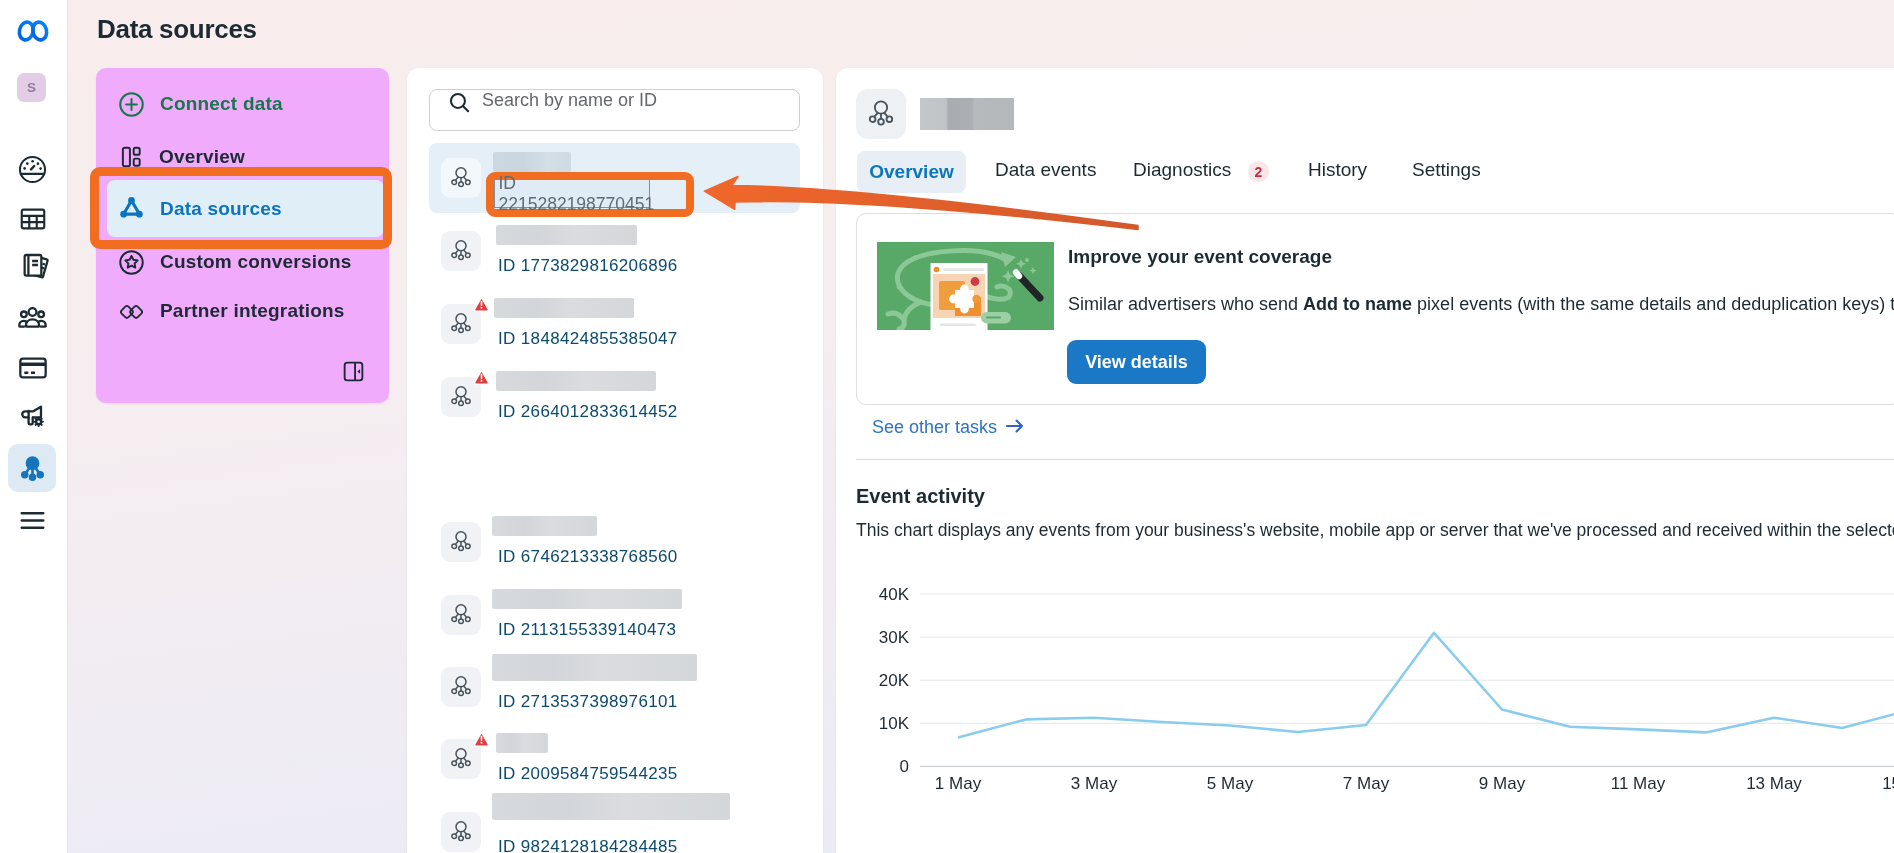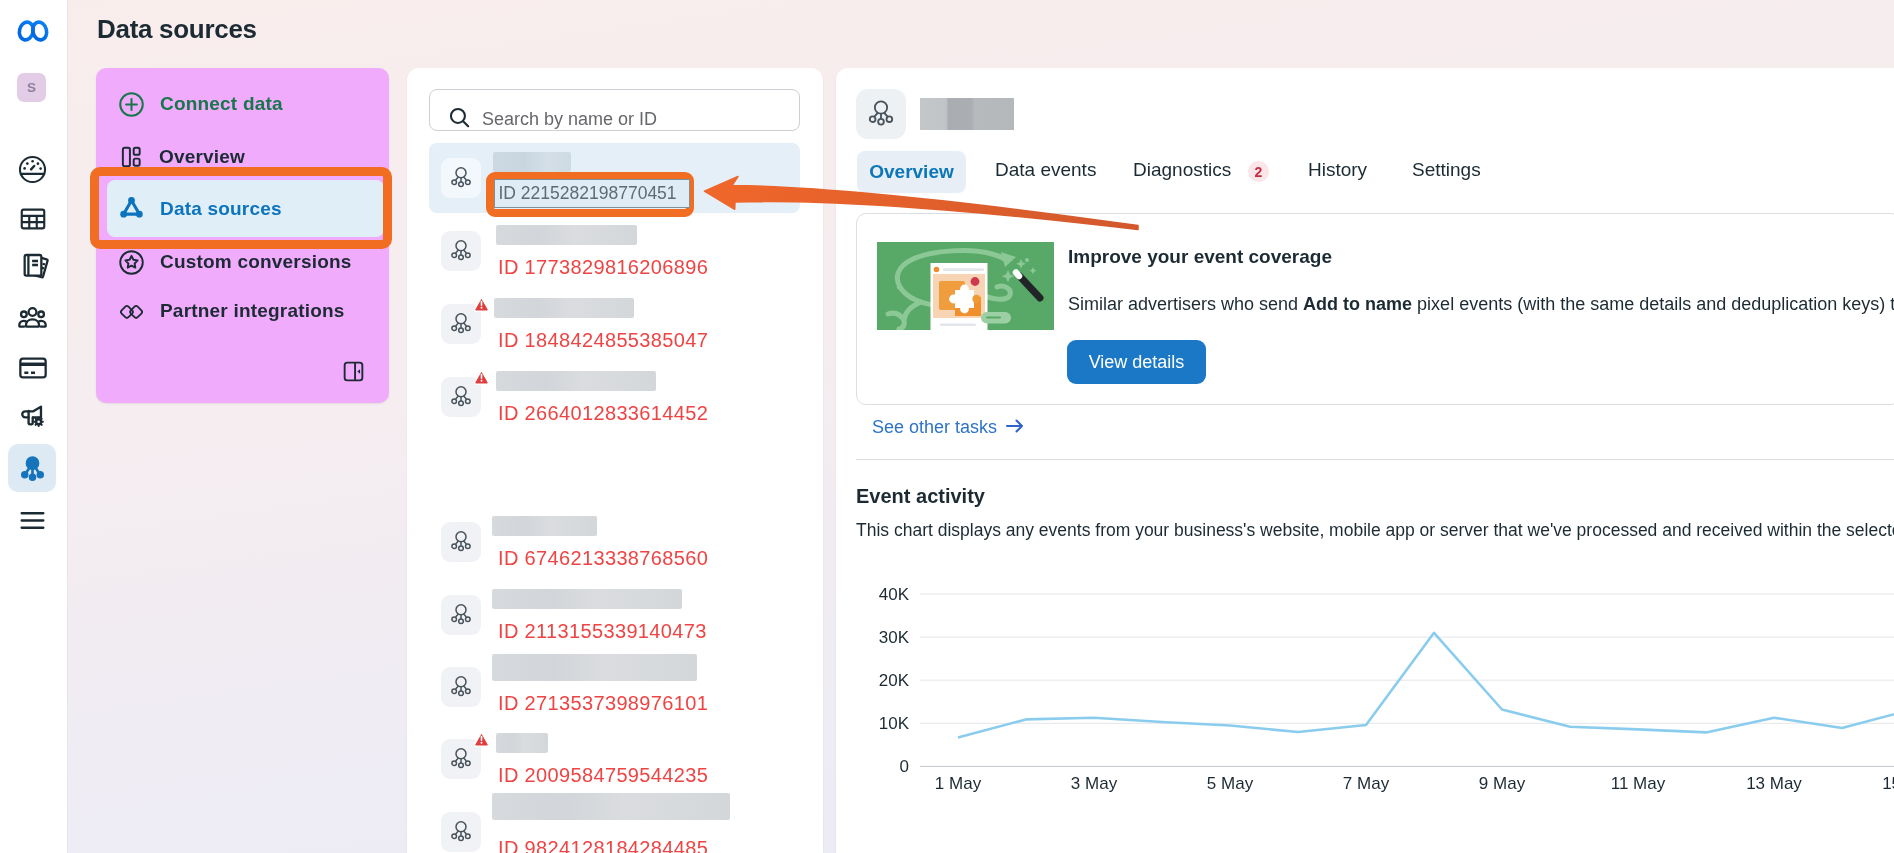--- a/index.html
+++ b/index.html
@@ -11,42 +11,42 @@
 .pagetitle{position:absolute;left:97px;top:14px;font-size:26px;font-weight:700;color:#1c2b33;letter-spacing:-.3px}
 
 .navcard{position:absolute;left:96px;top:68px;width:293px;height:335px;background:#f0abfc;border-radius:10px;
   box-shadow:0 1px 2px rgba(0,0,0,.08)}
 .navitem{position:absolute;left:11px;height:44px;display:flex;align-items:center;font-size:19px;letter-spacing:.2px;font-weight:600;color:#1c2b33;width:271px;border-radius:8px}
 .navitem svg{margin-left:11px;margin-right:15px;flex:0 0 auto}
 
 .listpanel{position:absolute;left:407px;top:68px;width:416px;height:785px;background:#fff;border-radius:12px 12px 0 0;
   box-shadow:0 1px 2px rgba(0,0,0,.08)}
 .search{position:absolute;left:22px;top:21px;width:371px;height:42px;border:1px solid #ccd0d5;border-radius:8px;
-  display:flex;align-items:flex-end;color:#65676b;font-size:18px}
+  display:flex;align-items:flex-start;color:#65676b;font-size:18px}
 .row{position:absolute;left:22px;width:371px;height:73px}
 .tile{position:absolute;left:12px;top:15px;width:40px;height:40px;border-radius:9px;background:#f0f2f5;display:flex;align-items:center;justify-content:center}
 .nameblur{position:absolute;left:67px;top:9px;height:20px;border-radius:2px;background:linear-gradient(90deg,#d7dadd 0%,#d2d5d9 30%,#dadcdf 55%,#d4d7da 100%)}
-.idtext{position:absolute;left:69px;top:40px;font-size:20px;color:#ef4444;letter-spacing:.35px}
+.idtext{position:absolute;left:69px;top:40px;font-size:17px;color:#0c4a6e;letter-spacing:.35px}
 .warn{position:absolute;left:44px;top:7px;width:17px;height:16px}
 
 .rightpanel{position:absolute;left:836px;top:68px;width:1058px;height:785px;background:#fff;border-radius:12px 0 0 0;
   box-shadow:0 1px 2px rgba(0,0,0,.08)}
 .hdrtile{position:absolute;left:20px;top:21px;width:50px;height:50px;border-radius:12px;background:#eef1f4;display:flex;align-items:center;justify-content:center}
 .hdrblur{position:absolute;left:84px;top:30px;width:94px;height:32px;background:linear-gradient(90deg,#c3c7ca 0%,#c0c4c7 28%,#a9adb1 30%,#abafb3 55%,#b6babd 58%,#b4b8bb 100%)}
 .tab{position:absolute;top:92px;font-size:19px;line-height:19px;color:#1c2b33}
 .tabsel{position:absolute;left:21px;top:83px;width:109px;height:42px;background:#e8eef5;border-radius:8px;
   display:flex;align-items:center;justify-content:center;color:#0b76b8;font-weight:700;font-size:19px}
 .badge{position:absolute;left:412px;top:93px;width:21px;height:21px;border-radius:50%;background:#fbe5e8;color:#c22f42;
   font-size:14px;font-weight:700;display:flex;align-items:center;justify-content:center}
 .taskcard{position:absolute;left:20px;top:145px;width:1045px;height:192px;border:1px solid #dcdee3;border-radius:10px}
 .greenimg{position:absolute;left:20px;top:28px;width:177px;height:88px;background:#58a967;overflow:hidden}
 .cardtitle{position:absolute;left:211px;top:32px;font-size:19px;font-weight:700;color:#1c2b33}
 .cardbody{position:absolute;left:211px;top:80px;font-size:18px;color:#1c2b33;white-space:nowrap;width:830px;overflow:visible}
 .bluebtn{position:absolute;left:210px;top:126px;width:139px;height:44px;background:#1a78c6;border-radius:9px;color:#fff;
-  font-size:18px;font-weight:400;display:flex;align-items:center;justify-content:center}
+  font-size:18px;font-weight:700;display:flex;align-items:center;justify-content:center}
 .seeother{position:absolute;left:36px;top:349px;font-size:18px;color:#2e73c8;display:flex;gap:8px}
 .divider{position:absolute;left:20px;top:391px;width:1038px;height:1px;background:#dadde1}
 .evttitle{position:absolute;left:20px;top:417px;font-size:20px;font-weight:700;color:#1c2b33}
 .evtdesc{position:absolute;left:20px;top:452px;font-size:17.5px;color:#1c2b33;white-space:nowrap}
 
 .oframe{position:absolute;border:9px solid #f16d22;border-radius:10px}
 </style></head>
 <body>
 <div class="bg"></div>
 <div class="pagetitle">Data sources</div>
@@ -370,21 +370,21 @@
     <text x="652" y="214">9 May</text>
       <text x="788" y="214">11 May</text>
     <text x="924" y="214">13 May</text>
       <text x="1060" y="214">15 May</text>
   </g>
   <polyline fill="none" stroke="#8accee" stroke-width="2.6" stroke-linejoin="round" points="108,162.5 176,144.4 244,142.7 312,147 380,150.5 448,157 516,150 584,57.8 652,134.5 720,151.7 788,154.4 856,157.4 924,142.7 992,153 1060,135"></polyline>
 </svg>
 
 <div class="oframe" style="left:90px;top:167px;width:302px;height:82px"></div>
 <div class="oframe" style="left:486px;top:172px;width:208px;height:45px;border-width:8px;border-radius:9px"></div>
-<div class="abs" style="left:493.5px;top:179px;width:196px;height:29px;background:#dfecf5;border:1px solid #7e909c;
+<div class="abs" style="left:493.5px;top:179px;width:156px;height:29px;background:#dfecf5;border:1px solid #7e909c;
   display:flex;align-items:center;padding-left:4px;font-size:17.5px;color:#5f6b74">ID 2215282198770451</div>
 <svg class="abs" style="left:700px;top:165px" width="445" height="70" viewBox="0 0 445 70">
   <defs>
       <linearGradient id="ag" x1="0" y1="0" x2="1" y2="0">
     <stop offset="0" stop-color="#f0672a"></stop>
         <stop offset="1" stop-color="#d2582c"></stop>
       </linearGradient>
     </defs>
   <path d="M4.4 26.2 L38 11.5 L32 20.5 Q164.5 22.2 438 60.6 L438 64.6 Q163.5 32.2 35 37 L34.7 44.3 Z" fill="url(#ag)" stroke="url(#ag)" stroke-width="1.5" stroke-linejoin="round"></path>
 </svg>

